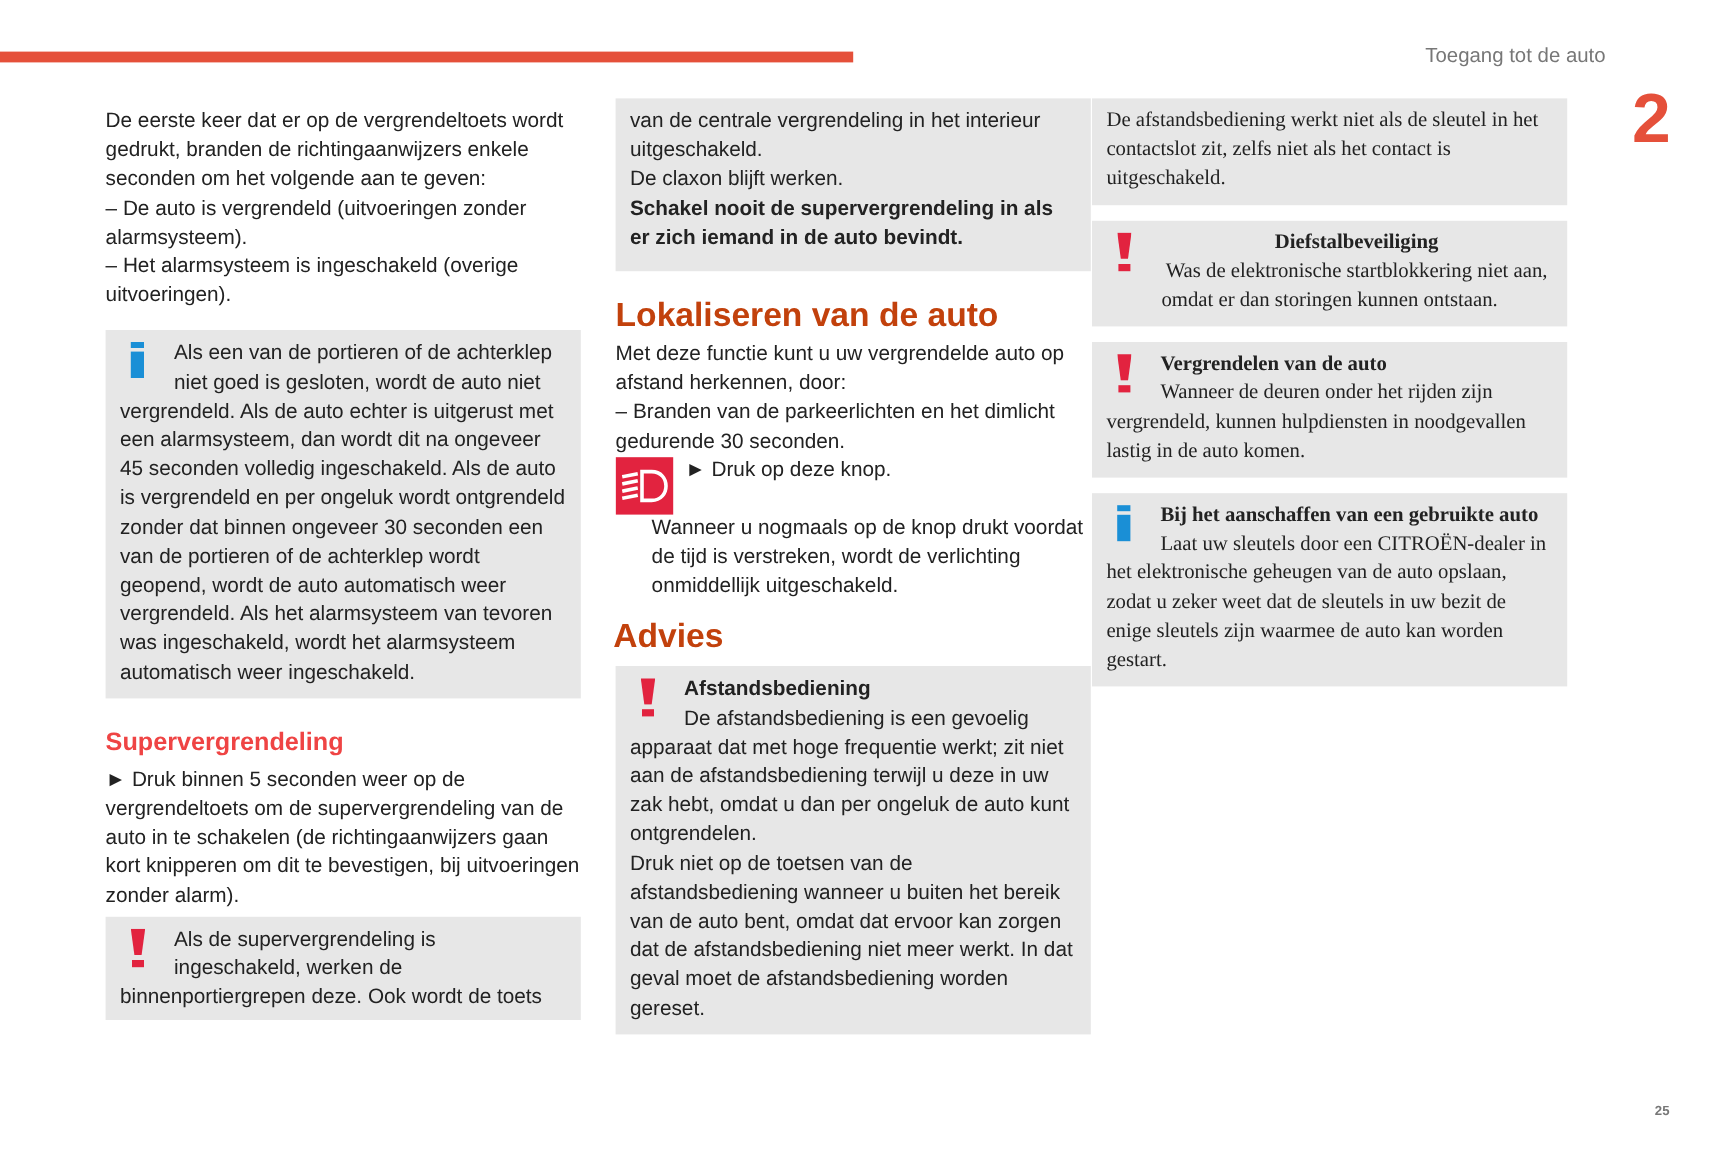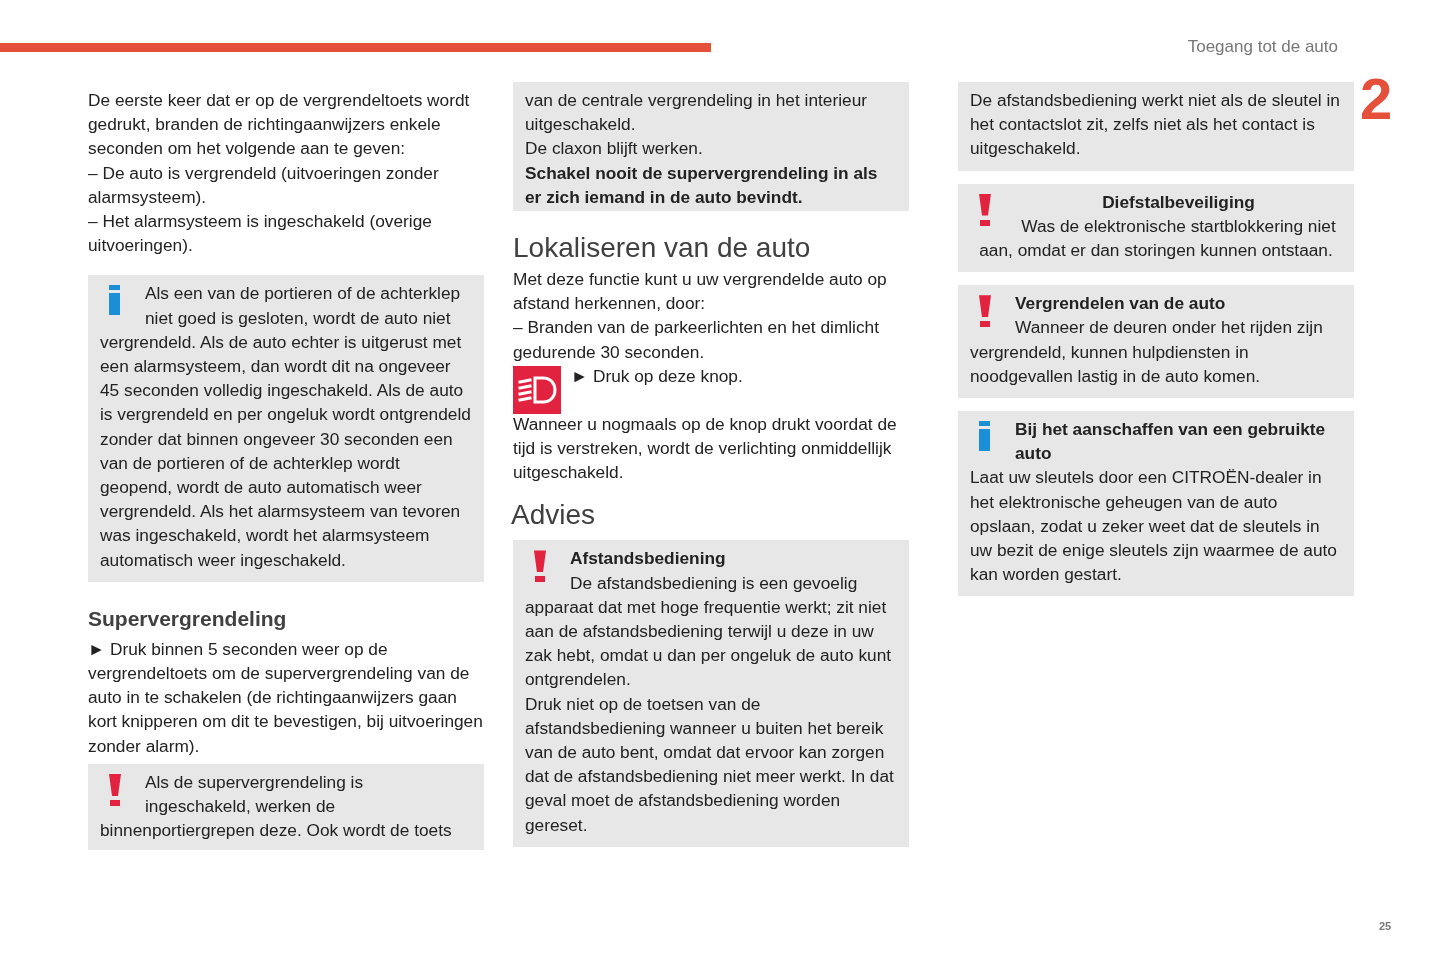--- a/index.html
+++ b/index.html
@@ -47,21 +47,21 @@
       font-weight: bold;
       color: #777777;
     }
     .col {
       position: absolute;
       top: 82px;
       width: 396px;
     }
     .col-1 { left: 88px; }
     .col-2 { left: 513px; }
-    .col-3 { left: 958px; }
+    .col-3 { left: 910px; font-family: Liberation Serif, serif; }
 
     .p {
       font-size: 17.3px;
       line-height: 24.2px;
       margin: 0;
     }
     .box {
       background: #e7e7e7;
       padding: 6px 12px 8px 12px;
       position: relative;
@@ -114,31 +114,31 @@
     .icon-excl .dot {
       position: absolute;
       left: 1px;
       top: 26px;
       width: 10px;
       height: 6px;
       background: #e2233f;
     }
     h2.section {
       font-size: 28px;
-      font-weight: normal;
+      font-weight: bold;
       margin: 0;
       line-height: 34px;
-      color: #404040;
+      color: #c2410c;
     }
     h3.sub {
       font-size: 21px;
       font-weight: bold;
       margin: 0;
       line-height: 28px;
-      color: #404040;
+      color: #ef4444;
     }
     .headlamp-icon {
       width: 48px;
       height: 48px;
       background: #e2233f;
       float: left;
       margin-right: 10px;
       margin-top: 2px;
       position: relative;
     }
@@ -173,21 +173,21 @@
   <div class="box" style="margin-top:6px;">
     <span class="icon-excl">
         <span class="bar2"></span>
         <span class="dot"></span>
       </span>
     <p class="p">Als de supervergrendeling is ingeschakeld, werken de binnenportiergrepen deze. Ook wordt de toets</p>
   </div>
 </div>
 
 <div class="col col-2">
-  <div class="box" style="padding-top:6px; padding-bottom:2px;">
+  <div class="box" style="padding-top:6px; padding-bottom:17px;">
     <p class="p">van de centrale vergrendeling in het interieur uitgeschakeld.</p>
     <p class="p">De claxon blijft werken.</p>
     <p class="p bold">Schakel nooit de supervergrendeling in als er zich iemand in de auto bevindt.</p>
   </div>
 
   <div style="margin-top:20px;">
     <h2 class="section">Lokaliseren van de auto</h2>
     <p class="p" style="margin-top:2px;">Met deze functie kunt u uw vergrendelde auto op afstand herkennen, door:</p>
     <p class="p">–  Branden van de parkeerlichten en het dimlicht gedurende 30 seconden.</p>
     <div style="overflow:hidden;">
@@ -197,21 +197,21 @@
             <line x1="7" y1="16" x2="17" y2="14"></line>
             <line x1="7" y1="22" x2="17" y2="20"></line>
             <line x1="7" y1="28" x2="17" y2="26"></line>
             <line x1="7" y1="34" x2="17" y2="32"></line>
             <path d="M22 12 L30 12 C38 12 42 18 42 24 C42 30 38 36 30 36 L22 36 Z"></path>
           </g>
         </svg>
       </div>
       <p class="p" style="margin-left:58px;">►  Druk op deze knop.</p>
     </div>
-    <p class="p" style="margin-top:-2px;">Wanneer u nogmaals op de knop drukt voordat de tijd is verstreken, wordt de verlichting onmiddellijk uitgeschakeld.</p>
+    <p class="p" style="margin-top:-2px;margin-left:30px;">Wanneer u nogmaals op de knop drukt voordat de tijd is verstreken, wordt de verlichting onmiddellijk uitgeschakeld.</p>
   </div>
 
   <div style="margin-top:14px;">
     <h2 class="section" style="margin-left:-2px;">Advies</h2>
     <div class="box" style="margin-top:8px; padding-bottom:10px;">
       <span class="icon-excl">
           <span class="bar2"></span>
           <span class="dot"></span>
         </span>
       <p class="p bold">Afstandsbediening</p>

